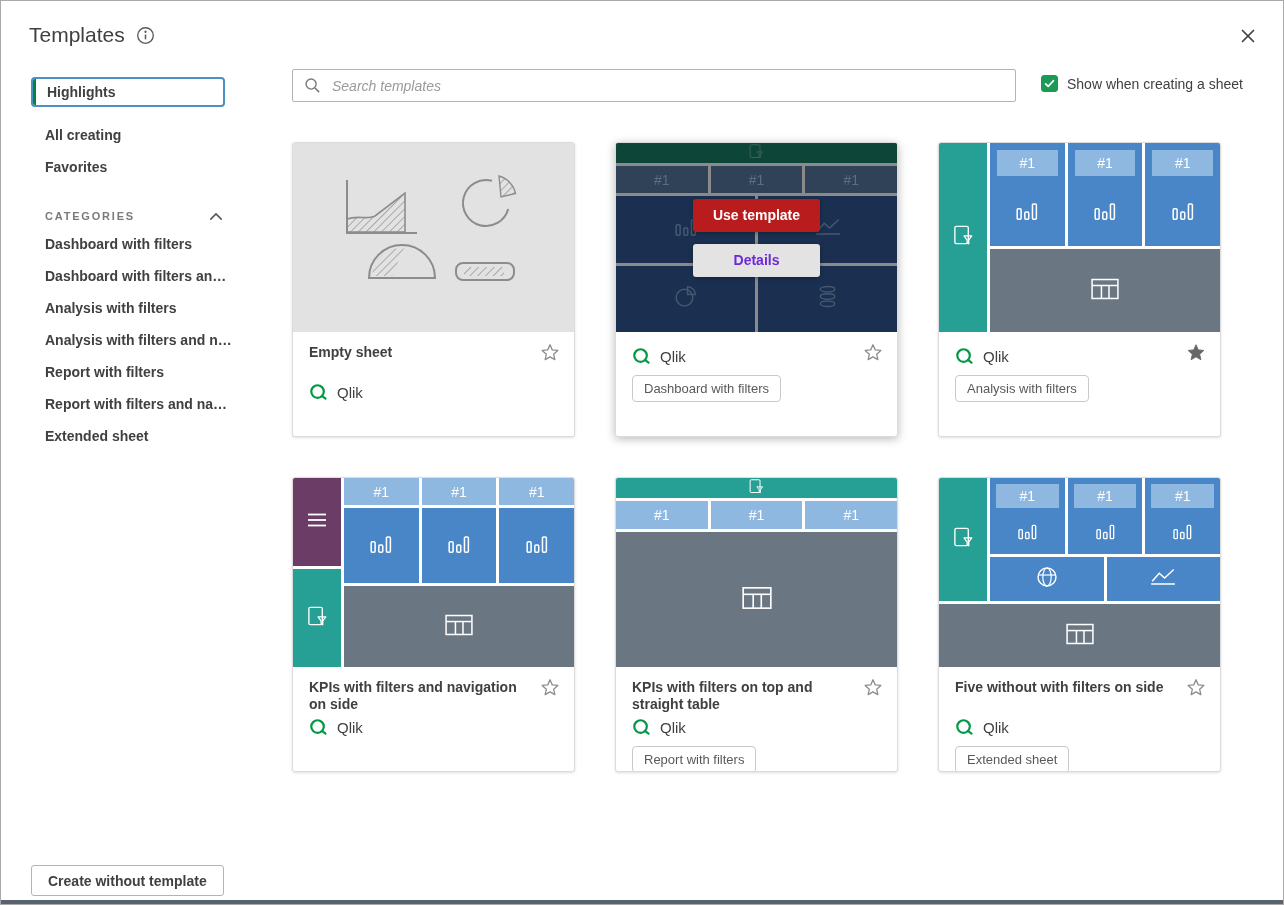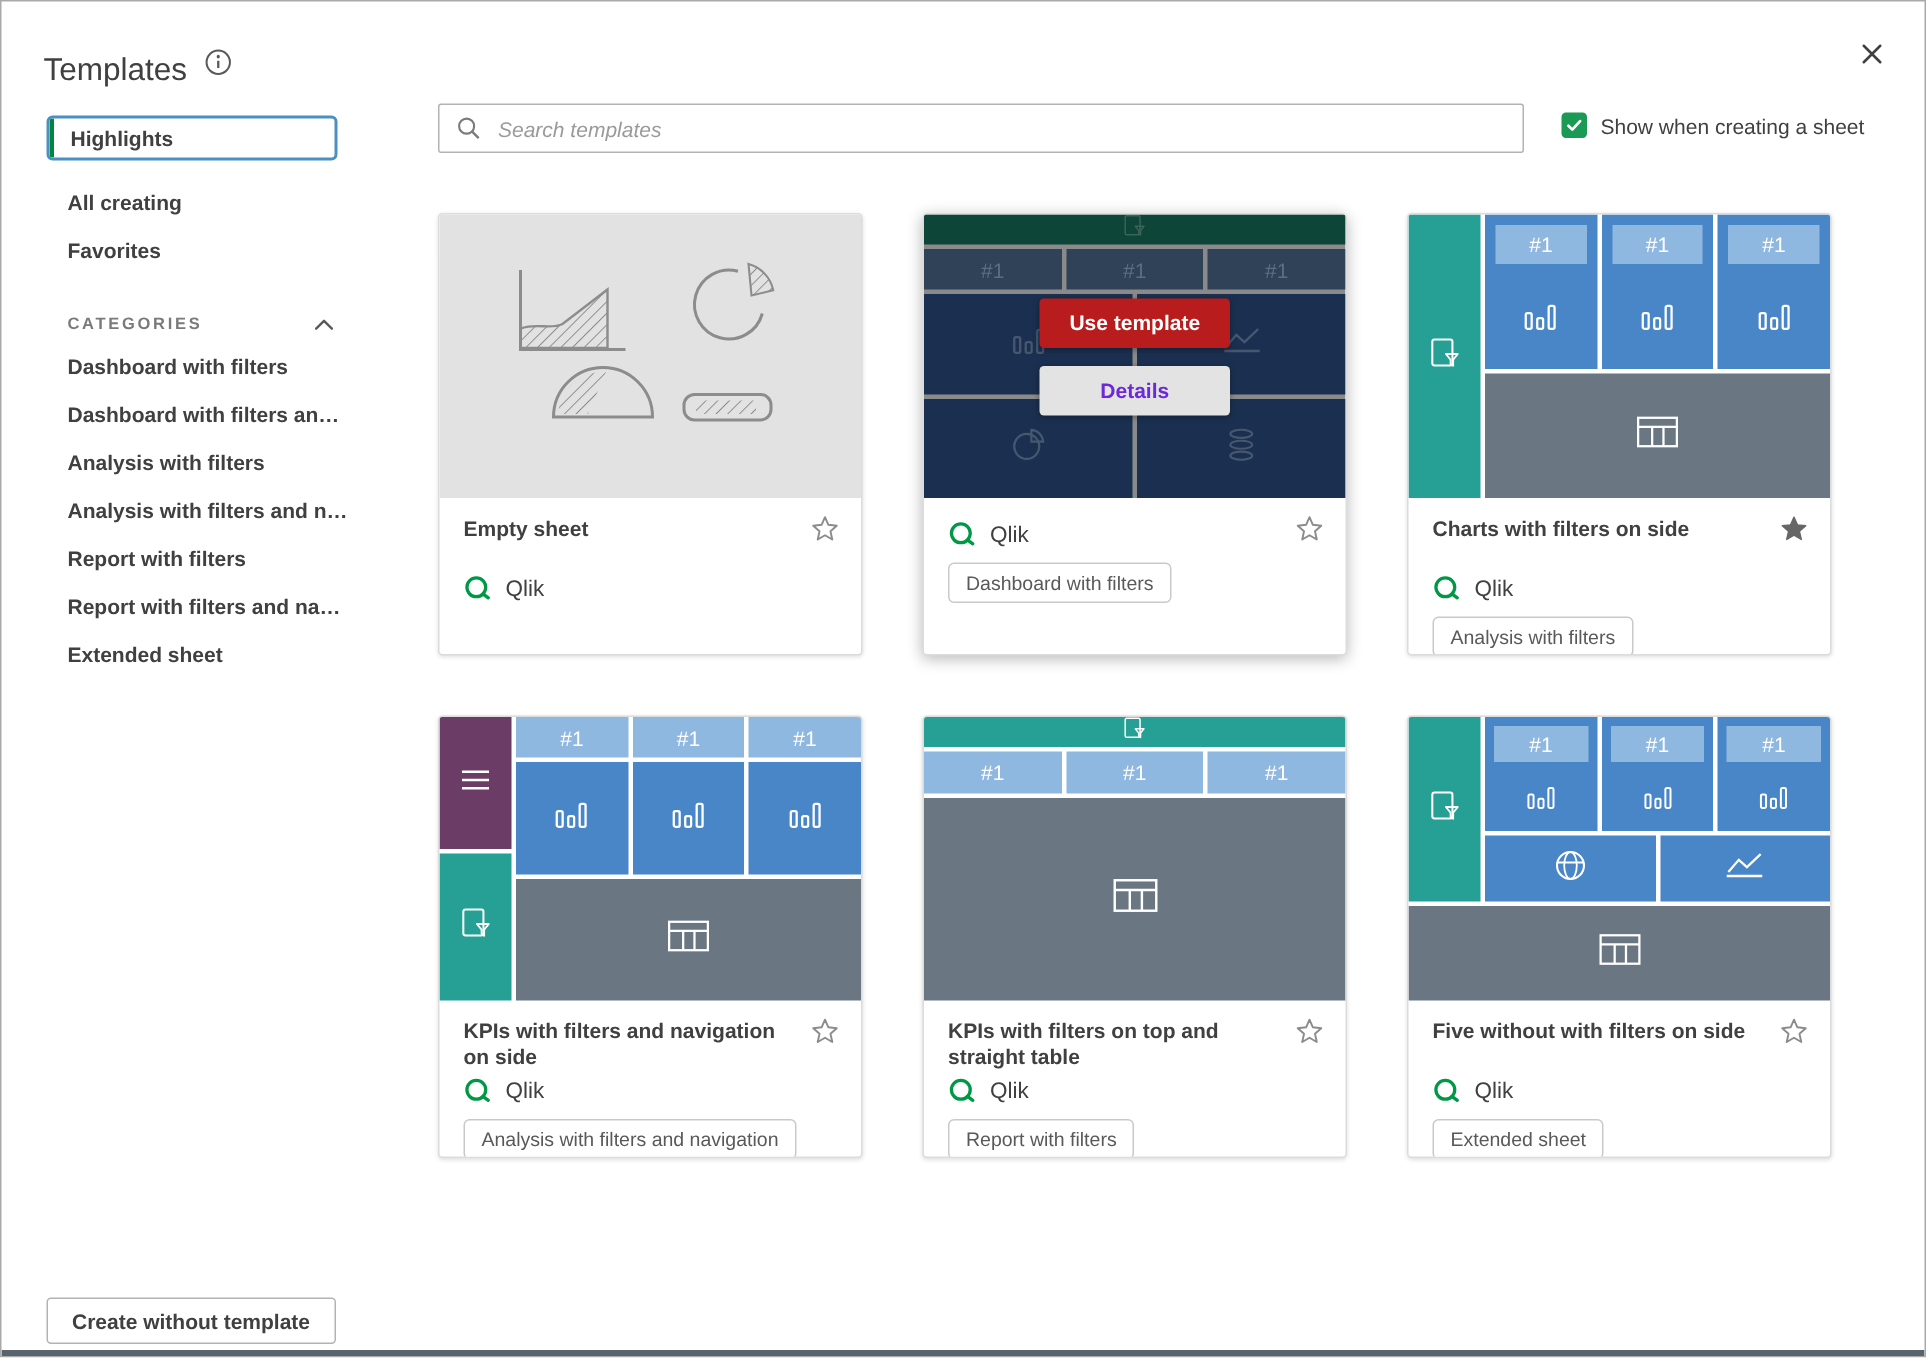--- a/index.html
+++ b/index.html
@@ -2,21 +2,21 @@
 <html><head>
 <meta charset="utf-8">
 <style>
   * { box-sizing: border-box; }
   body { margin:0; background:#fff; font-family:"Liberation Sans", sans-serif; color:#404040; }
   .dialog { position:relative; width:1284px; height:905px; background:#fff; border:1px solid #a9a9a9; overflow:hidden; }
   .bottom-strip { position:absolute; left:0; bottom:0; width:100%; height:4px; background:#59636d; }
 
   
   .dlg-header { position:absolute; left:28px; top:22px; display:flex; align-items:center; gap:11px; }
-  .dlg-title { font-size:21px; font-weight:400; color:#404040;margin-top:12px; }
+  .dlg-title { font-size:21px; font-weight:400; color:#404040; }
   .info-btn { color:#595959; display:flex; cursor:pointer; }
   .close-btn { position:absolute; right:27px; top:27px; color:#404040; cursor:pointer; display:flex; }
 
   
   .sidebar { position:absolute; left:30px; top:76px; width:194px; }
   .nav-item { height:32px; display:flex; align-items:center; padding-left:14px; font-size:14px; font-weight:700; color:#404040; cursor:pointer; }
   .nav-item.selected { height:30px; border:2px solid #4a90c2; border-radius:4px; position:relative; overflow:hidden; margin-bottom:12px; }
   .nav-item.selected::before { content:""; position:absolute; left:0; top:0; bottom:0; width:3px; background:#00873d; }
   .cat-header { margin-top:21px; height:24px; display:flex; align-items:center; justify-content:space-between; padding-left:14px; padding-right:2px; }
   .cat-header .cat-label { font-size:11px; font-weight:700; letter-spacing:1.8px; color:#7a7a7a; }
@@ -392,21 +392,20 @@
             </div>
           </div>
           <div class="t3-gray tile bg-slate">
               <span><svg width="28" height="22">
                   <use href="#icon-table"></use>
                 </svg></span>
             </div>
         </div>
       </div>
       <div class="card-footer">
-        <h3 class="card-title">Charts with filters on side</h3>
         <span class="star filled">
 
           <svg class="s-fill" width="22" height="22">
               <use href="#icon-star-filled"></use>
             </svg>
         </span>
         <div class="pub-row">
           <span class="qlik-logo">
               <svg width="19" height="19">
                 <use href="#icon-qlik"></use>
@@ -471,21 +470,20 @@
           
         </span>
         <div class="pub-row">
           <span class="qlik-logo">
               <svg width="19" height="19">
                 <use href="#icon-qlik"></use>
               </svg>
             </span>
           <span class="pub-name">Qlik</span>
         </div>
-        <span class="chip">Analysis with filters and navigation</span>
       </div>
     </div>
 
     <div class="card">
       <div class="thumb thumb-5">
         <div class="t5-strip tile bg-teal">
             <span><svg width="17" height="17">
                 <use href="#icon-funnel"></use>
               </svg></span>
           </div>

